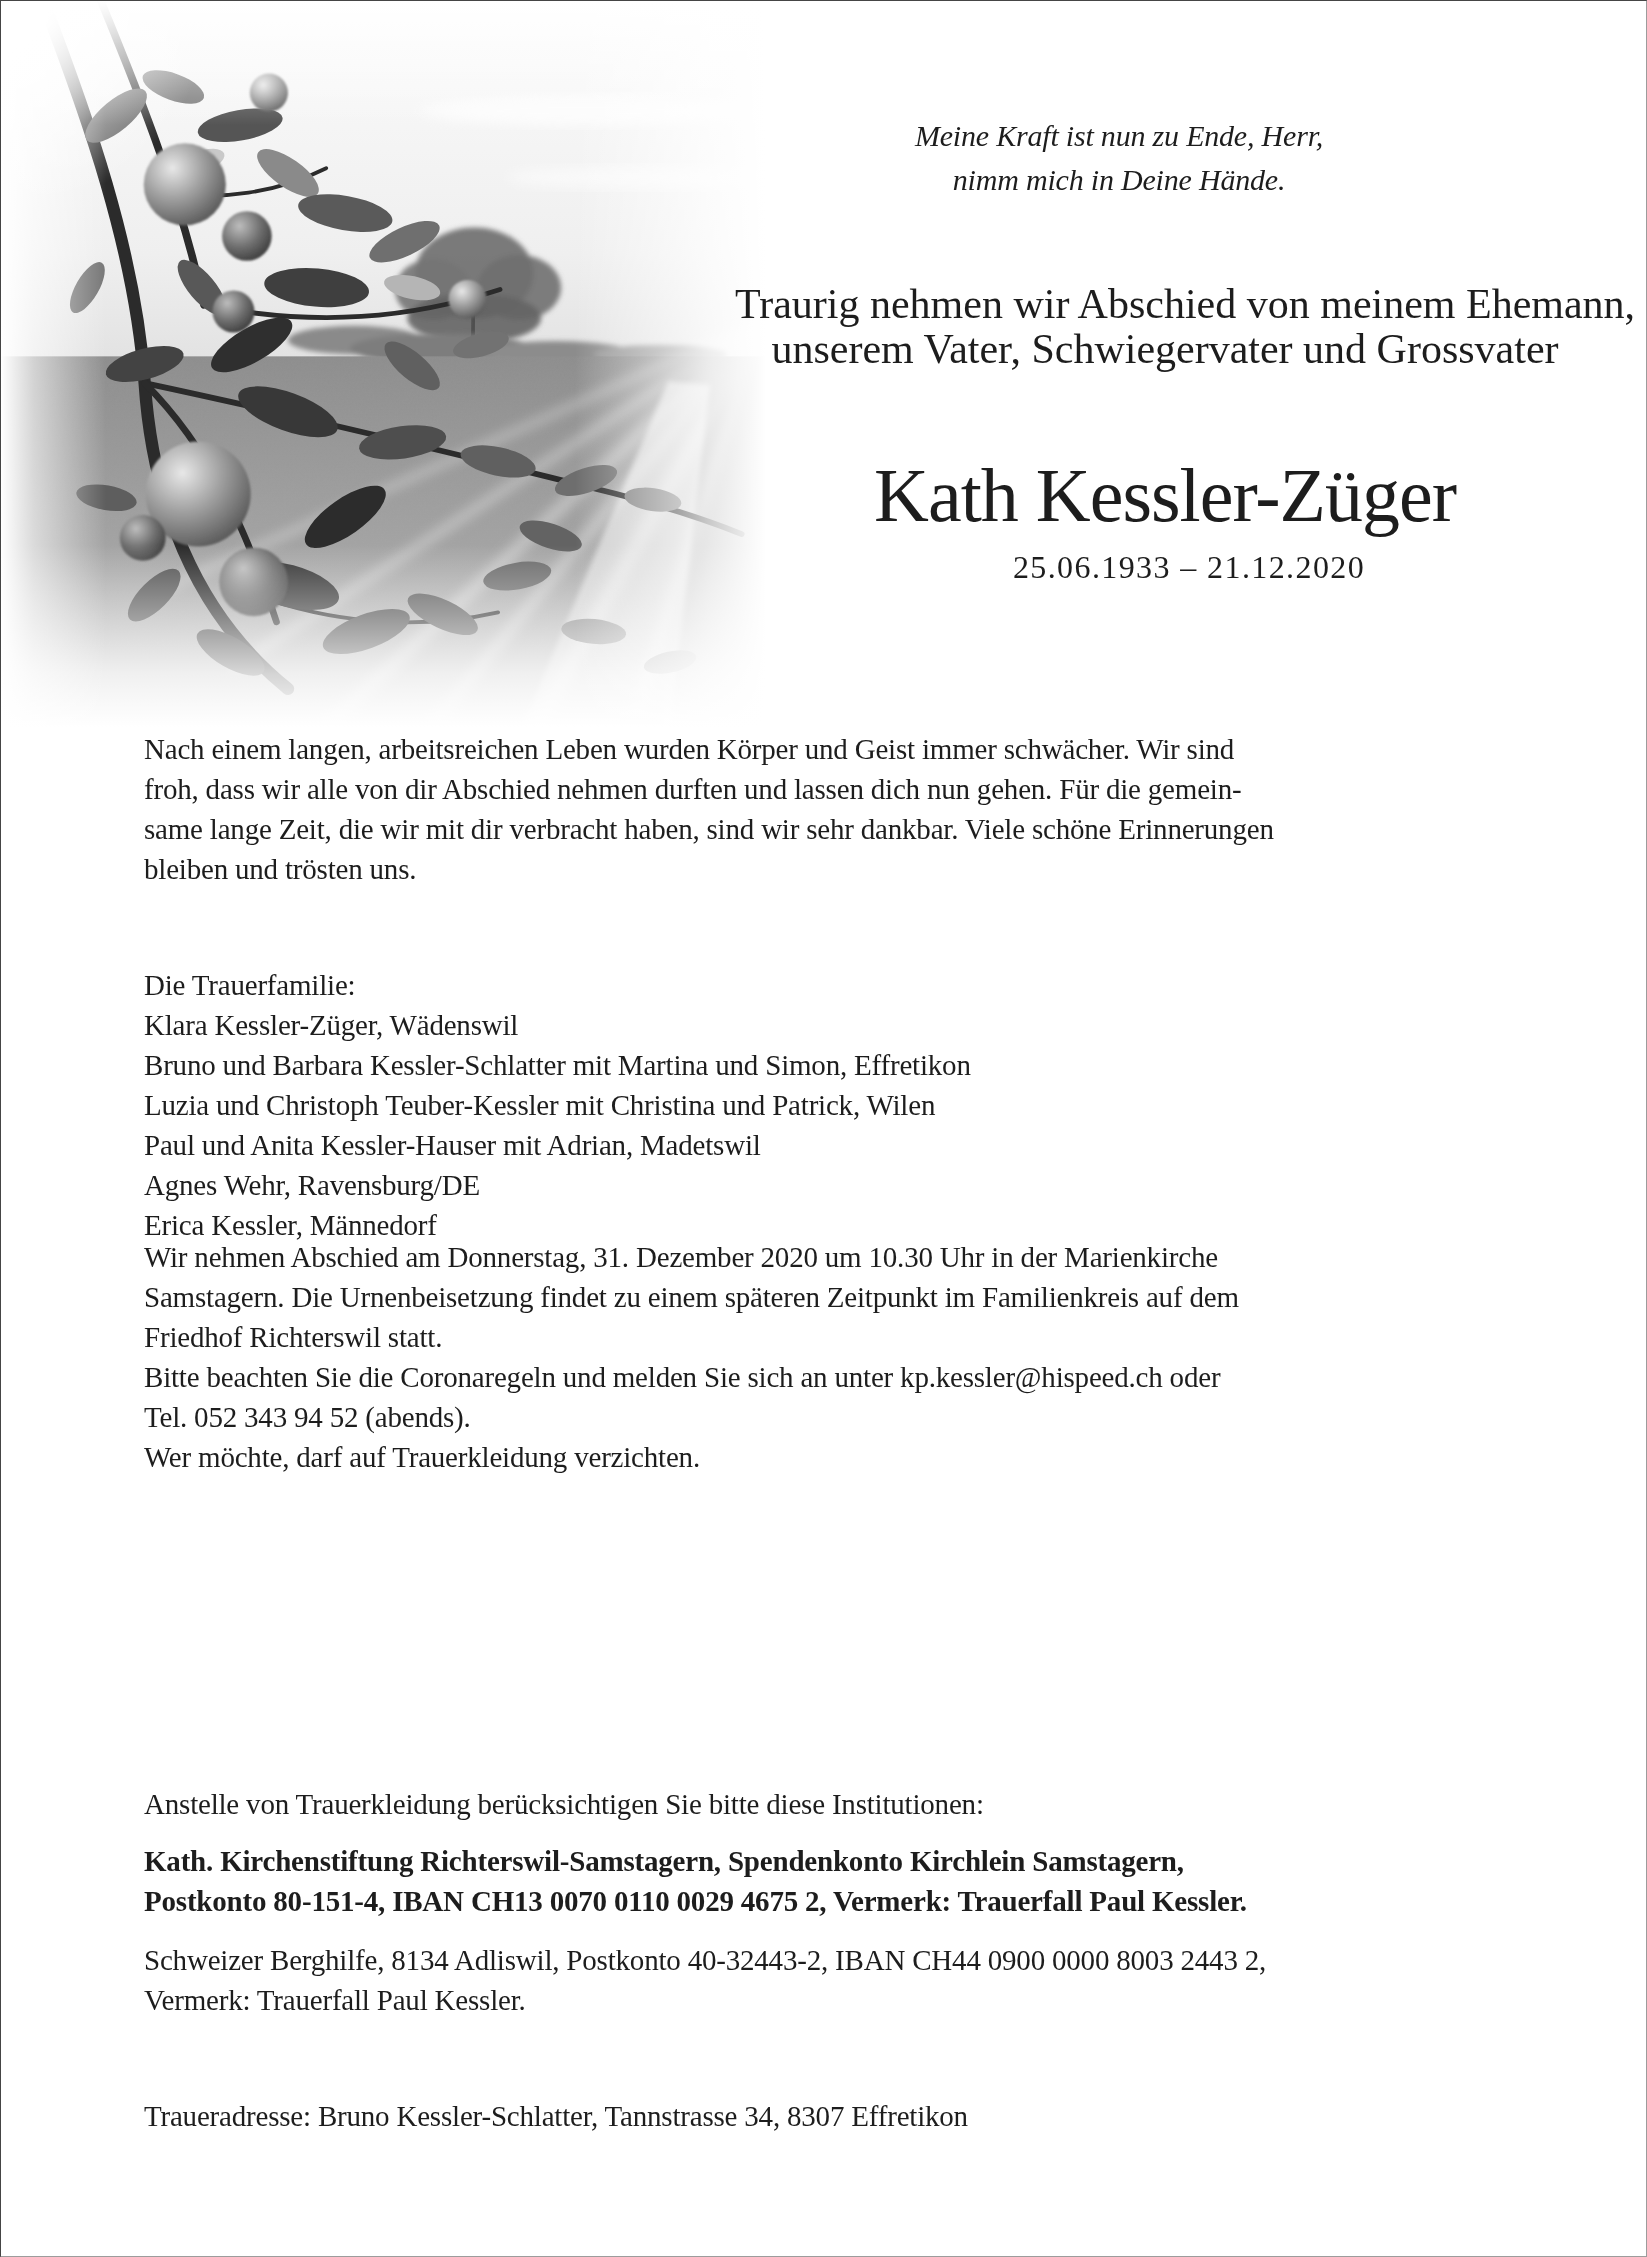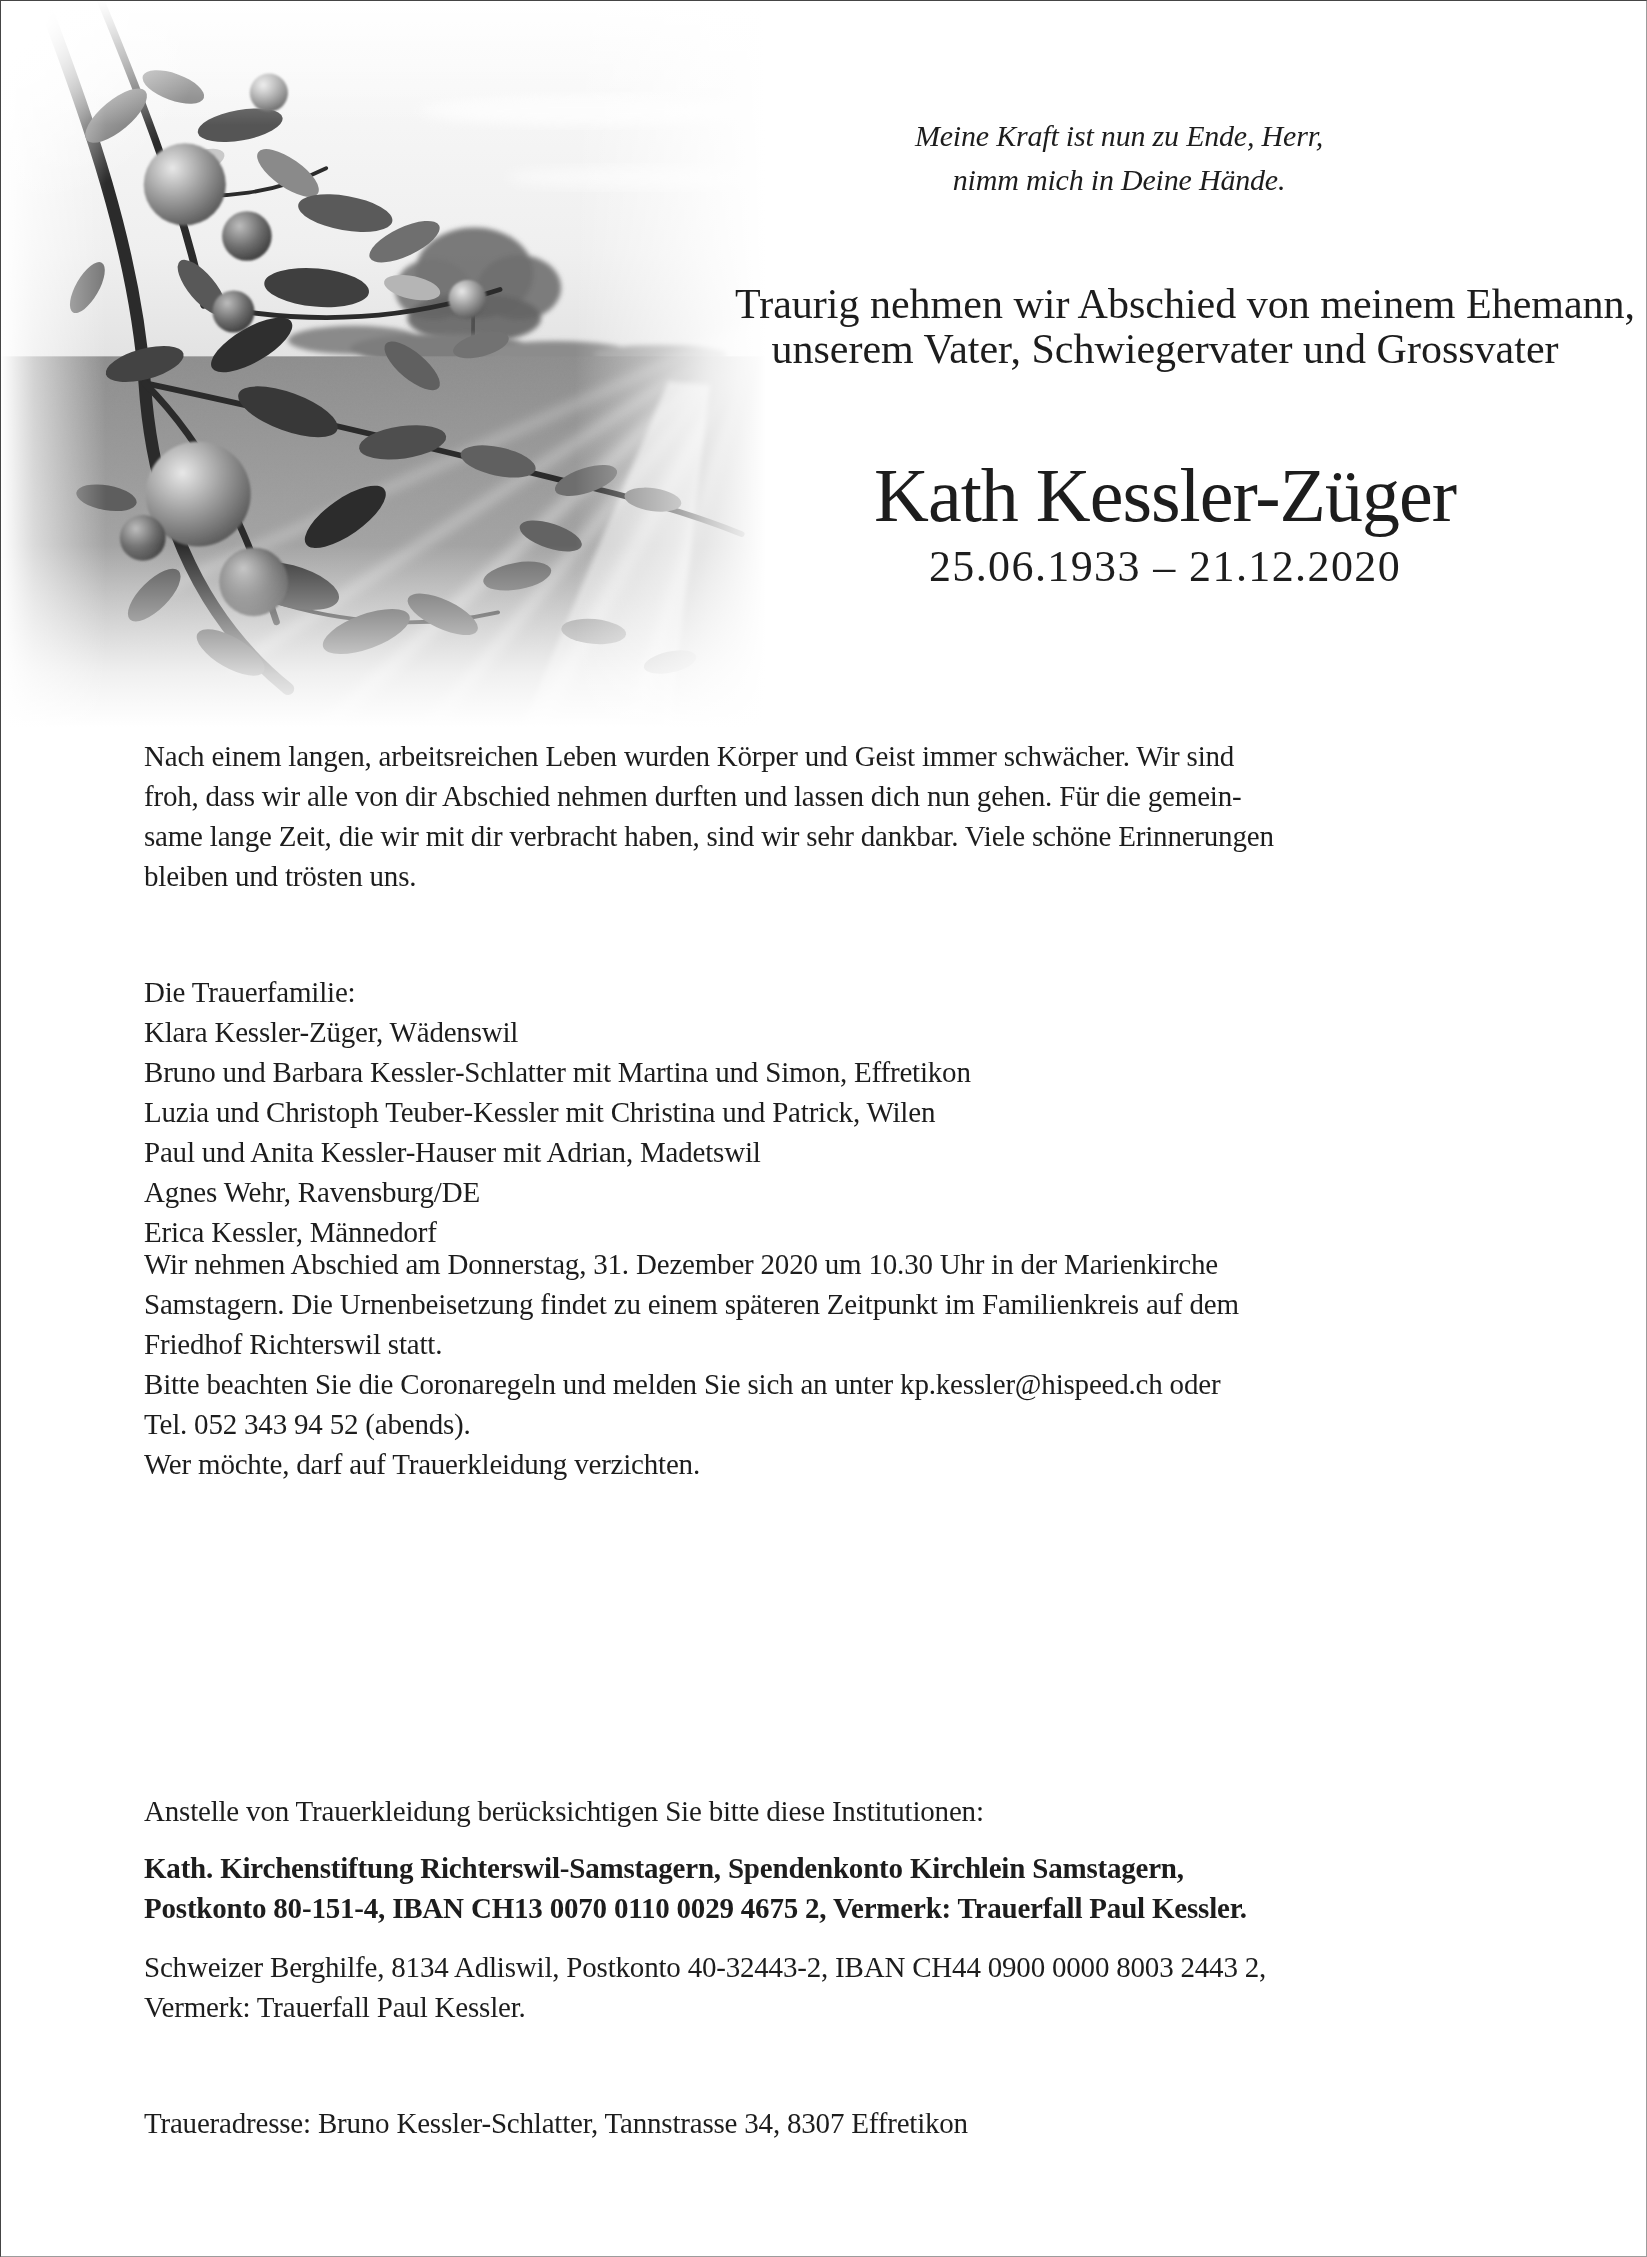--- a/index.html
+++ b/index.html
@@ -16,24 +16,24 @@
     font-family:"Liberation Serif", serif;
     color:#1d1d1d;
   }
   .block { position:absolute; white-space:pre; }
   .center { text-align:center; }
 
   
   .quote  { top:113px;  left:688px; width:860px; font-size:30px; line-height:44px; font-style:italic; letter-spacing:-0.2px; }
   .intro  { top:281px;  left:734px; width:860px; font-size:42px; line-height:45px; }
   .name   { top:453px;  left:734px; width:860px; font-size:76px; line-height:82px; letter-spacing:-1px; }
-  .dates  { top:541px;  left:734px; width:860px; font-size:44px; line-height:50px; letter-spacing:1.4px; }
+  .dates  { top:541px;  left:758px; width:860px; font-size:32px; line-height:50px; letter-spacing:1.4px; }
 
   
-  .bodytext { left:143px; width:1405px; font-size:29px; line-height:40px; letter-spacing:-0.2px;margin-top:7px; }
+  .bodytext { left:143px; width:1405px; font-size:29px; line-height:40px; letter-spacing:-0.2px; }
   .farewell        { top:728px; }
   .family          { top:964px; }
   .service         { top:1236px; }
   .thanks          { top:1629px; }
   .donations-intro { top:1783px; }
   .donation-1      { top:1840px;font-weight:bold; }
   .donation-2      { top:1939px; }
   .address         { top:2095px; }
 
   

